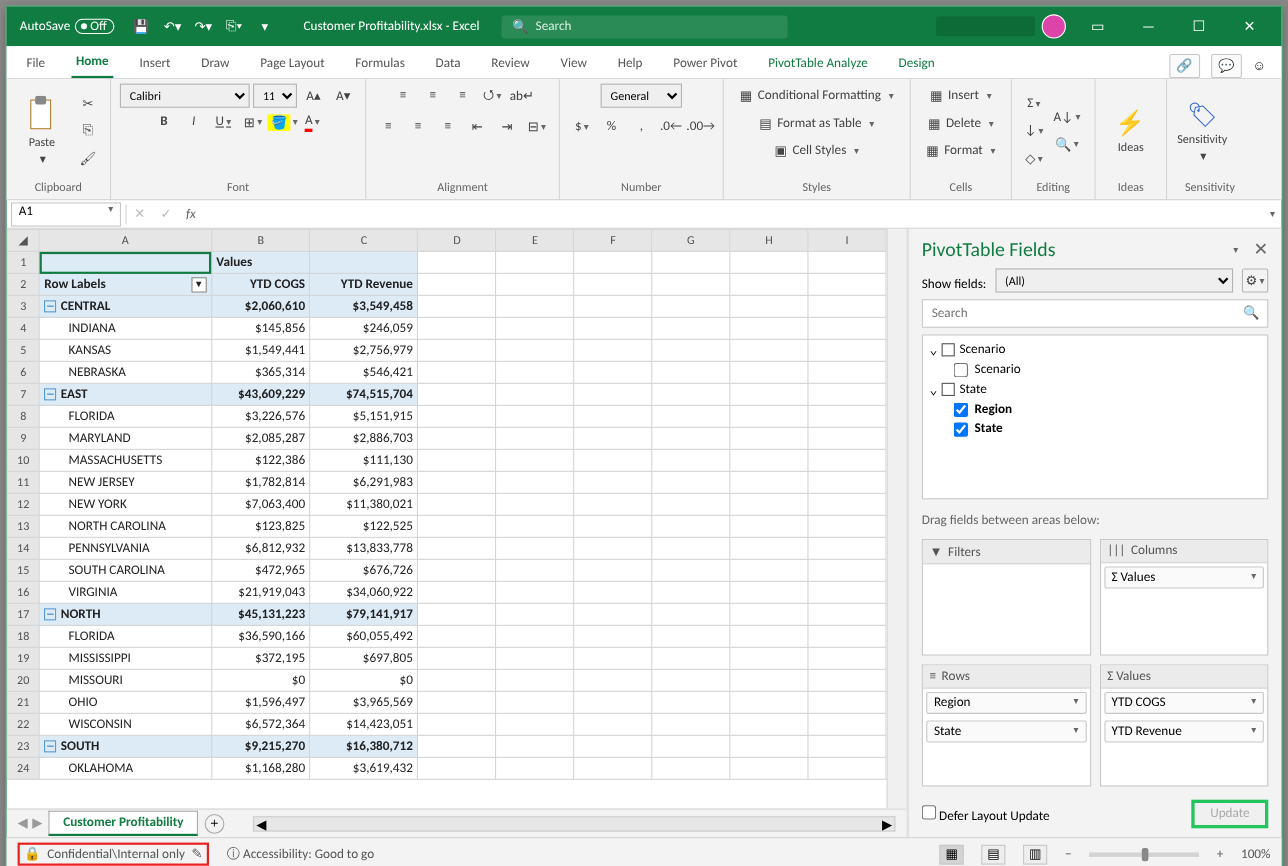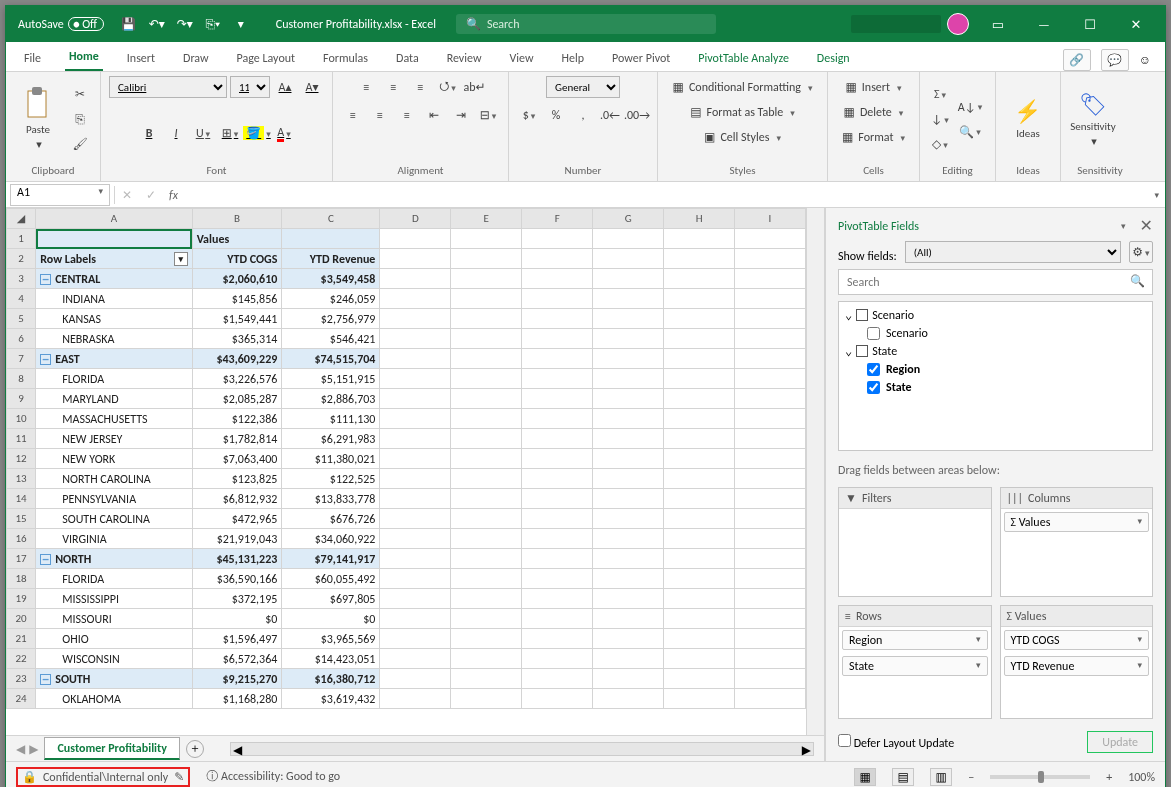--- a/index.html
+++ b/index.html
@@ -58,36 +58,36 @@
   .expand-btn{ display:inline-block; width:11px; height:11px; border:1px solid #5b9bd5; color:#5b9bd5; line-height:9px; text-align:center; font-size:11px; margin-right:4px; cursor:pointer; font-family:monospace;}
   .filter-btn{ float:right; width:14px; height:14px; border:1px solid #888; background:#fff; font-size:9px; display:flex; align-items:center; justify-content:center;}
   .vscroll{ width:18px; background:#f0f0f0; border-left:1px solid #d4d4d4;}
   
   .sheet-tabs{ height:26px; border-top:1px solid #d4d4d4; display:flex; align-items:center; padding:0 10px; gap:6px; background:#f3f3f3;}
   .sheet-tab{ padding:3px 12px; background:#fff; border:1px solid #aaa; border-bottom:2px solid #107c41; color:#107c41; font-weight:600; cursor:pointer;}
   .nav-arrows{ display:flex; gap:4px; color:#999;}
   .hscroll-track{ flex:1; height:14px; margin-left:20px; background:#e6e6e6; border:1px solid #ccc; position:relative;}
   
   .pane{ width:340px; background:#f3f3f3; padding:8px 12px; display:flex; flex-direction:column; gap:6px; border-left:1px solid #d4d4d4;}
-  .pane h2{ font-size:12px; font-weight:400; color:#107c41;}
+  .pane h2{ font-size:18px; font-weight:400; color:#107c41;}
   .pane-hdr{ display:flex; align-items:center; justify-content:space-between;}
   .pane .close-x{ cursor:pointer; color:#666; font-size:16px;}
   .fields-search{ width:100%; height:26px; border:1px solid #c7c7c7; padding:0 8px; background:#fff;}
   .fields-list{ border:1px solid #c7c7c7; background:#fff; padding:4px 2px; height:150px; overflow:auto;}
   .field-group-hdr{ display:flex; align-items:center; gap:4px; padding:2px 4px; cursor:pointer;}
   .tbl-icon{ display:inline-block; width:12px; height:12px; border:1px solid #555;}
   .field-item{ display:flex; align-items:center; gap:6px; padding:2px 4px 2px 26px;}
   .field-item input{ width:13px; height:13px;}
   .field-item label.bold{ font-weight:600;}
   .areas{ flex:1; display:grid; grid-template-columns:1fr 1fr; grid-template-rows:auto auto; gap:8px; margin-top:4px;}
   .area-box{ border:1px solid #c7c7c7; background:#fff; display:flex; flex-direction:column; min-height:70px;}
   .area-title{ background:#ebebeb; padding:3px 6px; font-size:11px; color:#555; border-bottom:1px solid #d4d4d4; display:flex; gap:5px; align-items:center;}
   .area-chip{ margin:3px; padding:2px 6px; border:1px solid #c7c7c7; border-radius:2px; background:#fafafa; display:flex; justify-content:space-between; font-size:11px; cursor:pointer;}
   .pane-footer{ display:flex; justify-content:space-between; align-items:center; padding-top:6px;}
-  .update-btn{ border:1px solid #22c55e; color:#aaa; padding:3px 14px; background:#f0f0f0;}
+  .update-btn{ border:3px solid #22c55e; color:#aaa; padding:3px 14px; background:#f0f0f0;}
   
   .status{ height:30px; border-top:1px solid #d4d4d4; background:#f3f3f3; display:flex; align-items:center; padding:0 10px; gap:16px; color:#555; font-size:11px;}
   .status .spacer{ flex:1;}
   .callout{ border:2px solid #e82020; padding:1px 4px; display:flex; gap:6px; align-items:center;}
   .zoom-slider{ width:100px; height:4px; background:#d4d4d4; position:relative;}
   .zoom-slider::after{ content:""; position:absolute; left:48%; top:-4px; width:6px; height:12px; background:#888; border-radius:2px;}
   .view-btn{ width:22px; height:18px; border:1px solid #c7c7c7; cursor:pointer; background:#eee;}
   .view-btn.active{ background:#d4d4d4;}
   svg{ display:block;}
   .qat{ display:flex; gap:2px;}
@@ -161,21 +161,21 @@
         </div>
         <div class="col">
           <button class="btn-s">✂</button>
           <button class="btn-s">⎘</button>
           <button class="btn-s">🖌</button>
         </div>
       </div>
       <div class="group-label">Clipboard</div>
     </div>
     <div class="group" style="min-width:210px;">
-      <div class="group-body col" style="gap:24px;text-decoration:underline;">
+      <div class="group-body col" style="gap:2px;">
         <div class="row">
           <select class="font-select" style="width:118px;"><option>Calibri</option></select>
           <select class="font-select" style="width:40px;"><option>11</option></select>
           <button class="btn-s">A▴</button>
           <button class="btn-s">A▾</button>
         </div>
         <div class="row">
           <button class="btn-s" style="font-weight:bold">B</button>
           <button class="btn-s" style="font-style:italic">I</button>
           <button class="btn-s" style="text-decoration:underline">U<span class="dd">▾</span></button>

